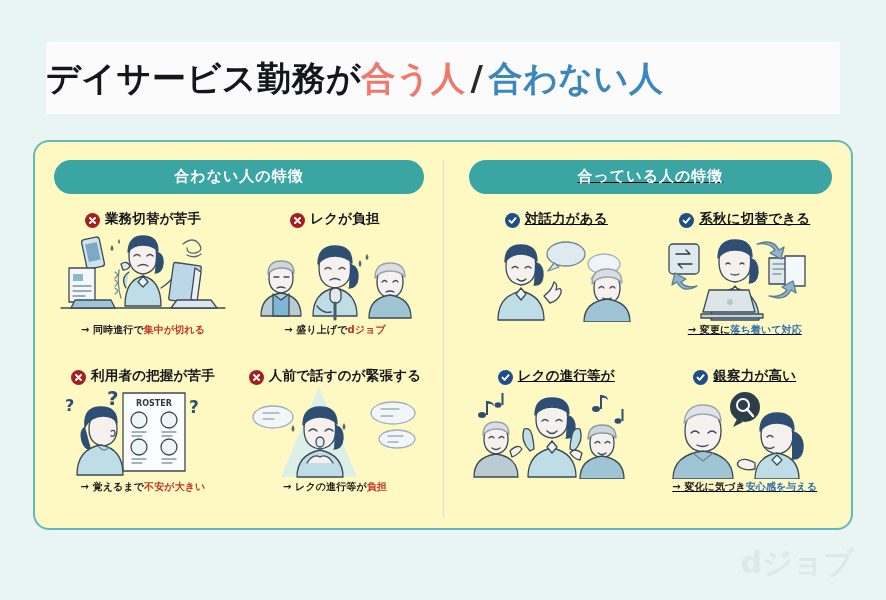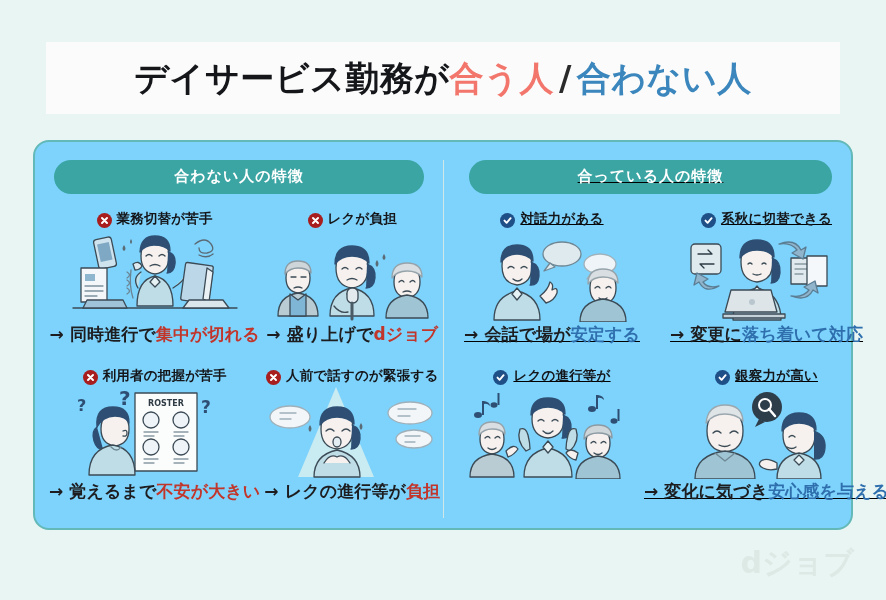--- a/index.html
+++ b/index.html
@@ -24,42 +24,41 @@
   
   .title-band {
     position: absolute;
     left: 46px;
     top: 42px;
     width: 794px;
     height: 72px;
     background: #fbfbfb;
     display: flex;
     align-items: center;
-    justify-content: center;
   }
   .title-text {
     font-size: 34px;
     font-weight: bold;
     letter-spacing: 0.5px;
     white-space: nowrap;
     line-height: 1;
   }
   .t-black { color: #15161a; }
   .t-red   { color: #f2766c; }
   .t-slash { color: #2a2a2a; font-weight: bold; margin: 0 5px; }
   .t-blue  { color: #3b87bd; }
 
   
   .card {
     position: absolute;
     left: 33px;
     top: 140px;
     width: 820px;
     height: 390px;
-    background: #7dd3fc;
+    background: #fef9c3;
     border: 2px solid #63b9b8;
     border-radius: 16px;
     box-sizing: border-box;
   }
   .columns {
     display: flex;
     width: 100%;
     height: 100%;
     box-sizing: border-box;
     padding: 18px 14px 10px 14px;
@@ -129,21 +128,21 @@
     width: 100%;
     height: 92px;
     margin: 2px 0 1px 0;
     display: flex;
     align-items: center;
     justify-content: center;
   }
   .art svg { display: block; }
 
   .cell-caption {
-    font-size: 17px;
+    font-size: 10px;
     font-weight: bold;
     color: #1d1d20;
     white-space: nowrap;
     letter-spacing: 0.1px;
   }
   .hl-red  { color: #c2352b; }
   .hl-blue { color: #2f6fae; }
 
   
   .logo {
@@ -398,23 +397,20 @@
 
                   <path d="M76 66 q8 -6 10 -14 q4 2 2 8 q6 -4 5 3 q-3 8 -11 10z" fill="#f6f1ee"></path>
 
                   <path d="M126 58 q0 -15 13 -15 q13 0 13 15 q0 14 -13 16 q-13 -2 -13 -16z" fill="#f6f1ee"></path>
                   <path d="M124 54 q0 -15 15 -15 q15 0 15 14 q-5 -6 -15 -6 q-10 0 -15 7z" fill="#d8dee1" stroke="#96a3ab"></path>
                   <path d="M131 58 q3 -3 5 0 M142 58 q3 -3 5 0" stroke="#3b4a55"></path>
                   <path d="M135 68 q4 3 8 0" stroke="#3b4a55"></path>
                   <path d="M116 92 q0 -20 23 -23 q23 3 23 23z" fill="#9fc4d3"></path>
                 </g>
               </svg>
-            </div>
-            <div class="cell-caption">
-              <span>→ 会話で場が</span><span class="hl-blue">安定する</span>
             </div>
           </div>
 
           <div class="cell">
             <div class="cell-head">
               <span class="badge badge-check">
                 <svg width="11" height="11" viewBox="0 0 11 11">
                     <path d="M2.5 5.6 L4.6 7.8 L8.6 3.2" stroke="#fff" stroke-width="1.9" fill="none" stroke-linecap="round" stroke-linejoin="round"></path>
                   </svg>
               </span>

